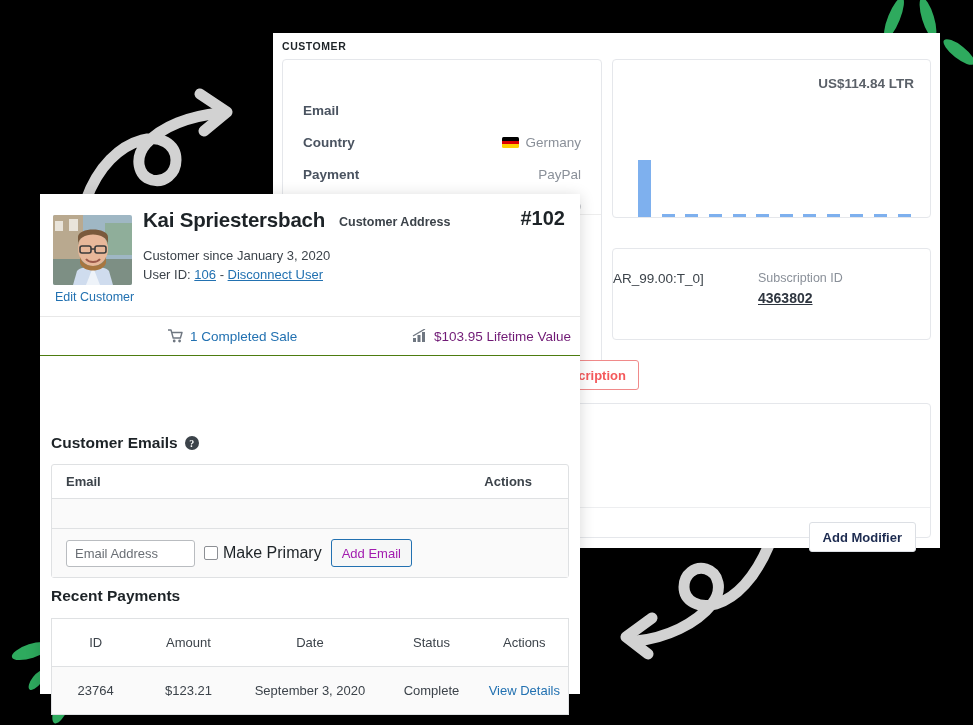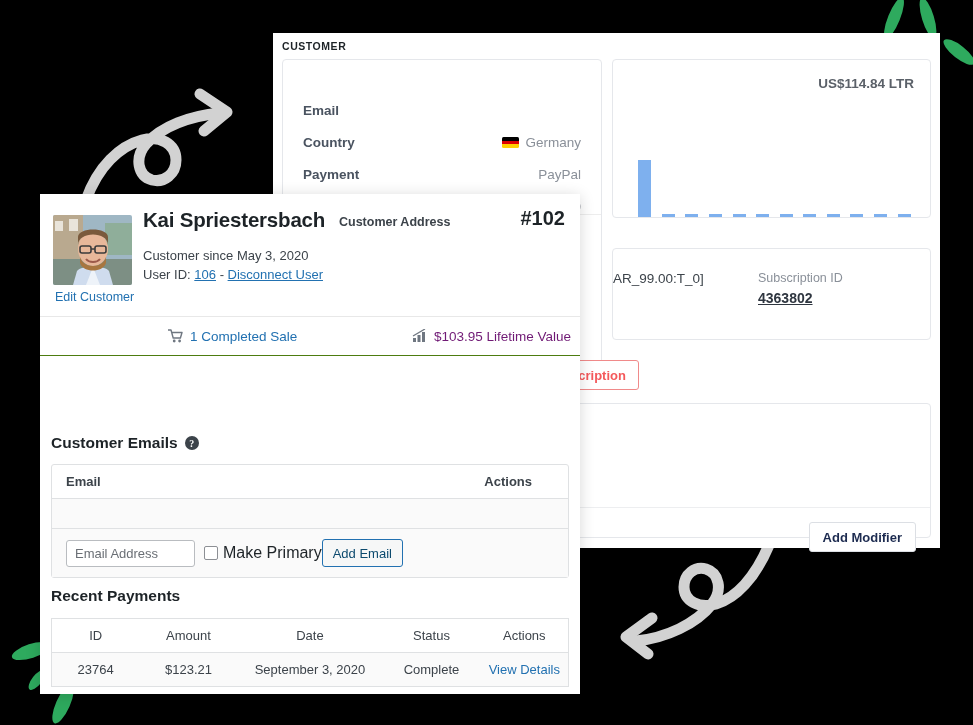--- a/index.html
+++ b/index.html
@@ -187,37 +187,37 @@
     font-size: 13px; color: #1d2327; background: #fff;
     font-family: "Liberation Sans", sans-serif;
   }
   #email-input::placeholder { color: #6a6f75; }
   #make-primary-wrap { display: flex; align-items: center; gap: 5px; margin-left: 9px; }
   #make-primary-box {
     width: 14px; height: 14px; border: 1px solid #8c8f94; border-radius: 2px; background: #fff;
   }
   #make-primary-label { font-size: 16px; color: #1d2327; }
   #add-email-btn {
-    height: 28px; padding: 0 10px;
+    margin-left: 9px; height: 28px; padding: 0 10px;
     border: 1px solid #2271b1; border-radius: 3px; background: #f6f7f7;
-    color: #0c4a6e; font-size: 13px;
+    color: #a21caf; font-size: 13px;
     font-family: "Liberation Sans", sans-serif;
   }
 
   #payments-heading {
     position: absolute; left: 11px; top: 393px;
     font-size: 15.5px; font-weight: bold; color: #1d2327;
   }
   #payments-table {
     position: absolute; left: 11px; top: 424px; width: 518px;
     border: 1px solid #dfe1e3; border-radius: 3px;
     font-size: 13px; border-collapse: collapse; background: #fff;
   }
   #payments-table th, #payments-table td {
-    padding: 9px 4px; text-align: center; color: #3c434a; font-weight: normal;
+    padding: 16px 4px; text-align: center; color: #3c434a; font-weight: normal;
   }
   #payments-table thead th { border-bottom: 1px solid #dfe1e3; }
   #payments-table tbody td { background: #fafafa; }
   #payments-table .link { color: #2271b1; }
 </style>
 </head>
 <body>
 
 <div id="stage">
 
@@ -353,21 +353,21 @@
           <rect x="42" y="31" width="11" height="7" rx="2" fill="none" stroke="#3b3b3b" stroke-width="1.6"></rect>
           <line x1="38" y1="34" x2="42" y2="34" stroke="#3b3b3b" stroke-width="1.6"></line>
           <path d="M33 44 C36 48 44 48 47 44" fill="none" stroke="#9c5a4a" stroke-width="2"></path>
         </svg>
       </div>
       <a id="edit-customer" href="#">Edit Customer</a>
 
       <div id="customer-name">Kai Spriestersbach</div>
       <div id="customer-address-label">Customer Address</div>
       <div id="customer-number">#102</div>
-      <div id="customer-since">Customer since May 3, 2020</div>
+      <div id="customer-since">Customer since January 3, 2020</div>
       <div id="userid-line">
         <span>User ID:</span>
         <a href="#">106</a>
         <span>-</span>
         <a href="#">Disconnect User</a>
       </div>
     </div>
 
     <div id="stats-row">
       <div class="stat" id="stat-sales">

